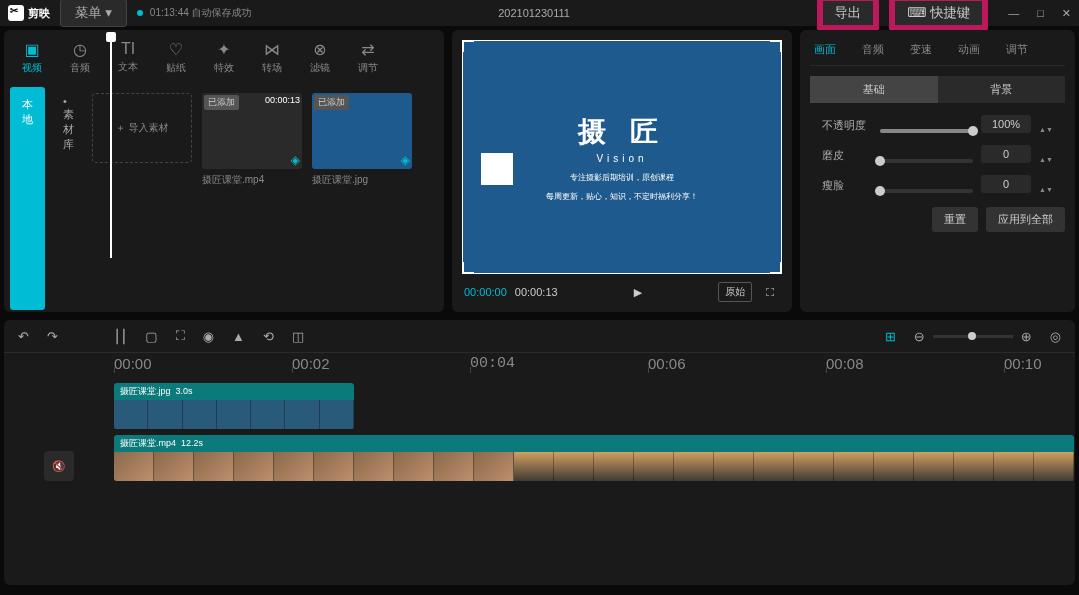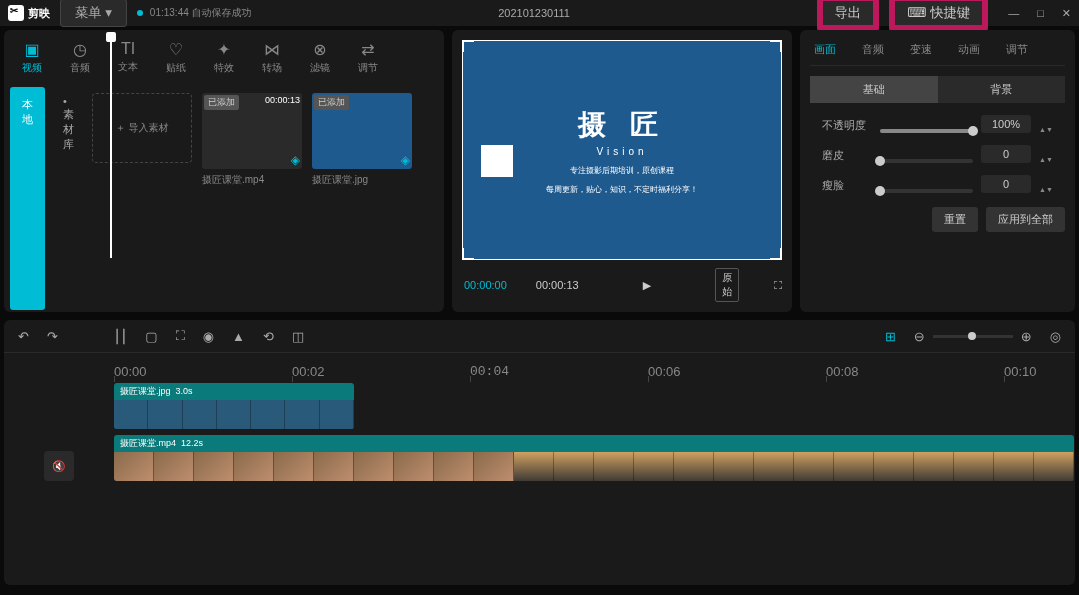--- a/index.html
+++ b/index.html
@@ -41,21 +41,21 @@
 .preview-area { flex:1; background:#1e5a8e; border:1px solid #fff; position:relative; display:flex; flex-direction:column; align-items:center; justify-content:center; }
 .corner-mark { position:absolute; width:12px; height:12px; border:2px solid #fff; }
 .cm-tl { top:-1px; left:-1px; border-right:none; border-bottom:none; }
 .cm-tr { top:-1px; right:-1px; border-left:none; border-bottom:none; }
 .cm-bl { bottom:-1px; left:-1px; border-right:none; border-top:none; }
 .cm-br { bottom:-1px; right:-1px; border-left:none; border-top:none; }
 .preview-logo { font-size:28px; font-weight:bold; color:#fff; letter-spacing:8px; }
 .preview-sub { font-size:10px; letter-spacing:4px; color:#fff; margin-top:2px; }
 .preview-text { font-size:8px; color:#fff; margin-top:8px; }
 .qr { width:32px; height:32px; background:#fff; position:absolute; left:18px; top:55%; transform:translateY(-50%); }
-.preview-ctrls { display:flex; align-items:center; gap:29px; padding:8px 2px 0 2px; color:#ccc; font-size:11px; }
+.preview-ctrls { display:flex; align-items:center; gap:8px; padding:8px 2px 0 2px; color:#ccc; font-size:11px; }
 .time-cur { color:#00bcd4; }
 .spacer { flex:1; }
 .pc-btn { cursor:pointer; padding:2px 6px; }
 .ratio-btn { border:1px solid #555; padding:2px 6px; border-radius:2px; font-size:10px; }
 
 .props-panel { flex:1; padding:10px; }
 .prop-tabs { display:flex; gap:18px; border-bottom:1px solid #2a2a2a; padding-bottom:6px; }
 .prop-tab { cursor:pointer; color:#888; padding:2px 4px; }
 .prop-tab.active { color:#00bcd4; }
 .sub-tabs { display:flex; margin:10px 0; }
@@ -72,21 +72,21 @@
 .p-btn { background:#333; padding:5px 12px; border-radius:3px; cursor:pointer; font-size:11px; }
 
 .timeline { background:#1a1a1a; margin:4px; border-radius:6px; height:265px; }
 .tl-tools { display:flex; align-items:center; padding:8px 14px; gap:18px; border-bottom:1px solid #2a2a2a; }
 .tl-tool { cursor:pointer; color:#aaa; font-size:13px; }
 .tl-tool.hl { color:#00bcd4; }
 .tl-zoom { display:flex; align-items:center; gap:8px; }
 .zoom-track { width:80px; height:3px; background:#333; position:relative; }
 .zoom-knob { width:8px; height:8px; background:#ccc; border-radius:50%; position:absolute; top:-3px; left:35px; }
 .ruler { position:relative; height:20px; margin-left:110px; }
-.tick { position:absolute; top:11px; font-size:13px; color:#888; }
+.tick { position:absolute; top:2px; font-size:15px; color:#888; }
 .tick::before { content:""; position:absolute; width:1px; height:6px; background:#444; top:12px; }
 .playhead { position:absolute; left:110px; top:38px; width:2px; height:220px; background:#fff; z-index:10; }
 .playhead::before { content:""; position:absolute; top:-6px; left:-4px; width:10px; height:10px; background:#fff; border-radius:2px; }
 .tracks { position:relative; margin-left:20px; }
 .track-btn { position:absolute; left:20px; width:30px; height:30px; background:#2a2a2a; border-radius:4px; display:flex; align-items:center; justify-content:center; color:#888; cursor:pointer; }
 .clip { position:absolute; left:90px; height:46px; border-radius:3px; overflow:hidden; }
 .clip-hdr { background:#0a7a7a; padding:2px 6px; font-size:9px; color:#fff; }
 .clip-body { height:32px; background:#1e5a8e; display:flex; }
 .clip-frame { width:40px; height:32px; border-right:1px solid rgba(0,0,0,0.3); background:#2a5a7a; }
 .clip-frame.vid { background:linear-gradient(135deg,#8a6a4a,#c09070); }

